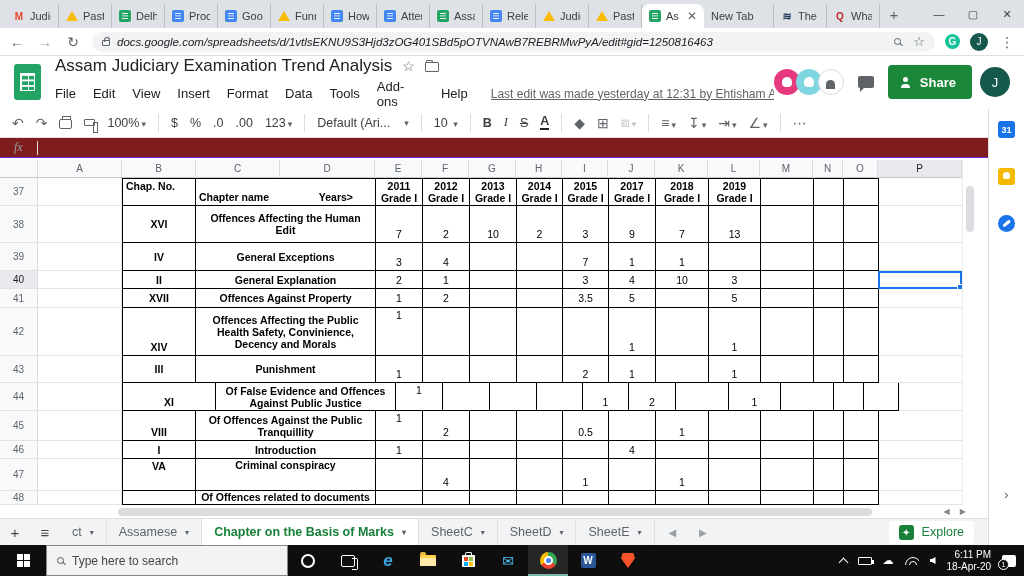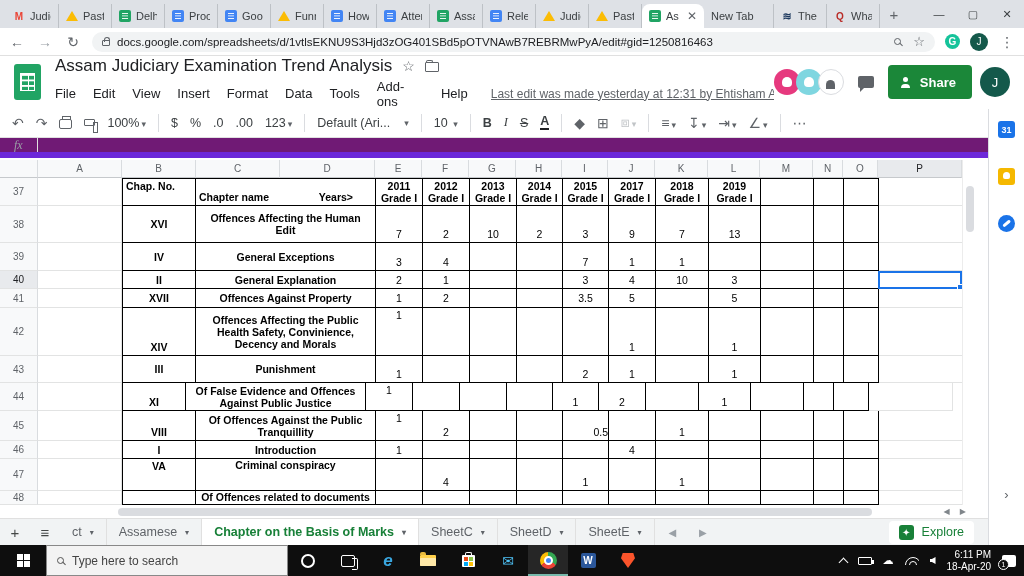--- a/index.html
+++ b/index.html
@@ -94,21 +94,21 @@
   .tbtext { color:#3c4043; }
   .strike { text-decoration:line-through; }
   .acolor { border-bottom:2.5px solid #202124; line-height:1; padding-bottom:1px; font-weight:bold;}
   .printer { width:13px; height:10px; border:1.3px solid #5f6368; border-radius:2px; position:relative; margin-top:3px;}
   .printer::before { content:""; position:absolute; top:-4px; left:2px; width:7px; height:3px; border:1.3px solid #5f6368; border-bottom:none; }
   .paintroll { width:11px; height:7px; border:1.3px solid #5f6368; border-radius:1px; position:relative; }
   .paintroll::after { content:""; position:absolute; right:-4px; top:2px; width:3px; height:9px; border:1.3px solid #5f6368; }
   .collapse { margin-left:auto; color:#5f6368; font-size:12px; }
 
   
-  .fxbar { height:20px; display:flex; align-items:center; border-bottom:6px solid #6d28d9; background:#701a75; }
+  .fxbar { height:20px; display:flex; align-items:center; border-bottom:1px solid #6d28d9; background:#7f1d1d; }
   .fx { font-family:"Liberation Serif", serif; font-style:italic; color:#9aa0a6; font-size:12px; padding:0 14px; }
   .fxsep { width:1px; height:14px; background:#e0e0e0; margin-right:8px; }
 
   
   .gridwrap { position:absolute; top:160px; left:0; width:962px; height:345px; overflow:hidden; background:#fff; }
   .colhead { display:flex; height:18px; }
   .ch, .gut { background:#f8f9fa; border-right:1px solid #d9dcdf; border-bottom:1px solid #c6c9cc;
               color:#5f6368; font-size:10px; display:flex; align-items:center; justify-content:center; flex:none; }
   .ch.sel { background:#e8eaed; color:#202124; }
   .gut { width:38px; }
@@ -288,21 +288,21 @@
       <div class="winbtn">✕</div>
     </div>
   </div>
 
   <div class="navbar">
     <span class="navic">←</span>
     <span class="navic dim">→</span>
     <span class="navic">↻</span>
     <div class="omnibox">
       <span class="lock"></span>
-      <span style="white-space:nowrap; overflow:hidden;">docs.google.com/spreadsheets/d/1vtlsEKNU9S3Hjd3zOG401SBd5pOTVNAwB7REBRMwPyA/edit#gid=1250816463</span>
+      <span style="white-space:nowrap; overflow:hidden;font-style:italic;">docs.google.com/spreadsheets/d/1vtlsEKNU9S3Hjd3zOG401SBd5pOTVNAwB7REBRMwPyA/edit#gid=1250816463</span>
       <span style="margin-left:auto; display:flex; gap:12px; align-items:center;">
         <span class="mag"></span>
         <span style="color:#5f6368; font-size:13px;">☆</span>
       </span>
     </div>
     <span class="gramm">G</span>
     <span class="avatar-sm">J</span>
     <span class="navic">⋮</span>
   </div>
 
@@ -752,21 +752,21 @@
           </div>
           <div class="cell " style="width: 84px;">
             <div></div>
           </div>
         </div>
         <div class="grow" style="height: 28px;">
           <div class="gutcell">44</div>
           <div class="cell " style="width: 84px;">
             <div></div>
           </div>
-          <div class="cell blk blkl bold vbot" style="width: 64px;">
+          <div class="cell blk blkl bold vbot" style="width: 94px;">
             <div>XI</div>
           </div>
           <div class="cell blk bold " style="width: 180px; padding: 0px 4px;">
             <div>Of False Evidence and Offences Against Public Justice</div>
           </div>
           <div class="cell blk vtop" style="width: 47px;">
             <div>1</div>
           </div>
           <div class="cell blk vbot" style="width: 47px;">
             <div></div>
@@ -818,21 +818,21 @@
           </div>
           <div class="cell blk vbot" style="width: 47px;">
             <div>2</div>
           </div>
           <div class="cell blk vbot" style="width: 47px;">
             <div></div>
           </div>
           <div class="cell blk vbot" style="width: 46px;">
             <div></div>
           </div>
-          <div class="cell blk vbot" style="width: 46px; text-align: right;">
+          <div class="cell blk vbot" style="width: 46px;">
             <div>0.5</div>
           </div>
           <div class="cell blk vbot" style="width: 47px;">
             <div></div>
           </div>
           <div class="cell blk vbot" style="width: 53px;">
             <div>1</div>
           </div>
           <div class="cell blk vbot" style="width: 52px;">
             <div></div>

